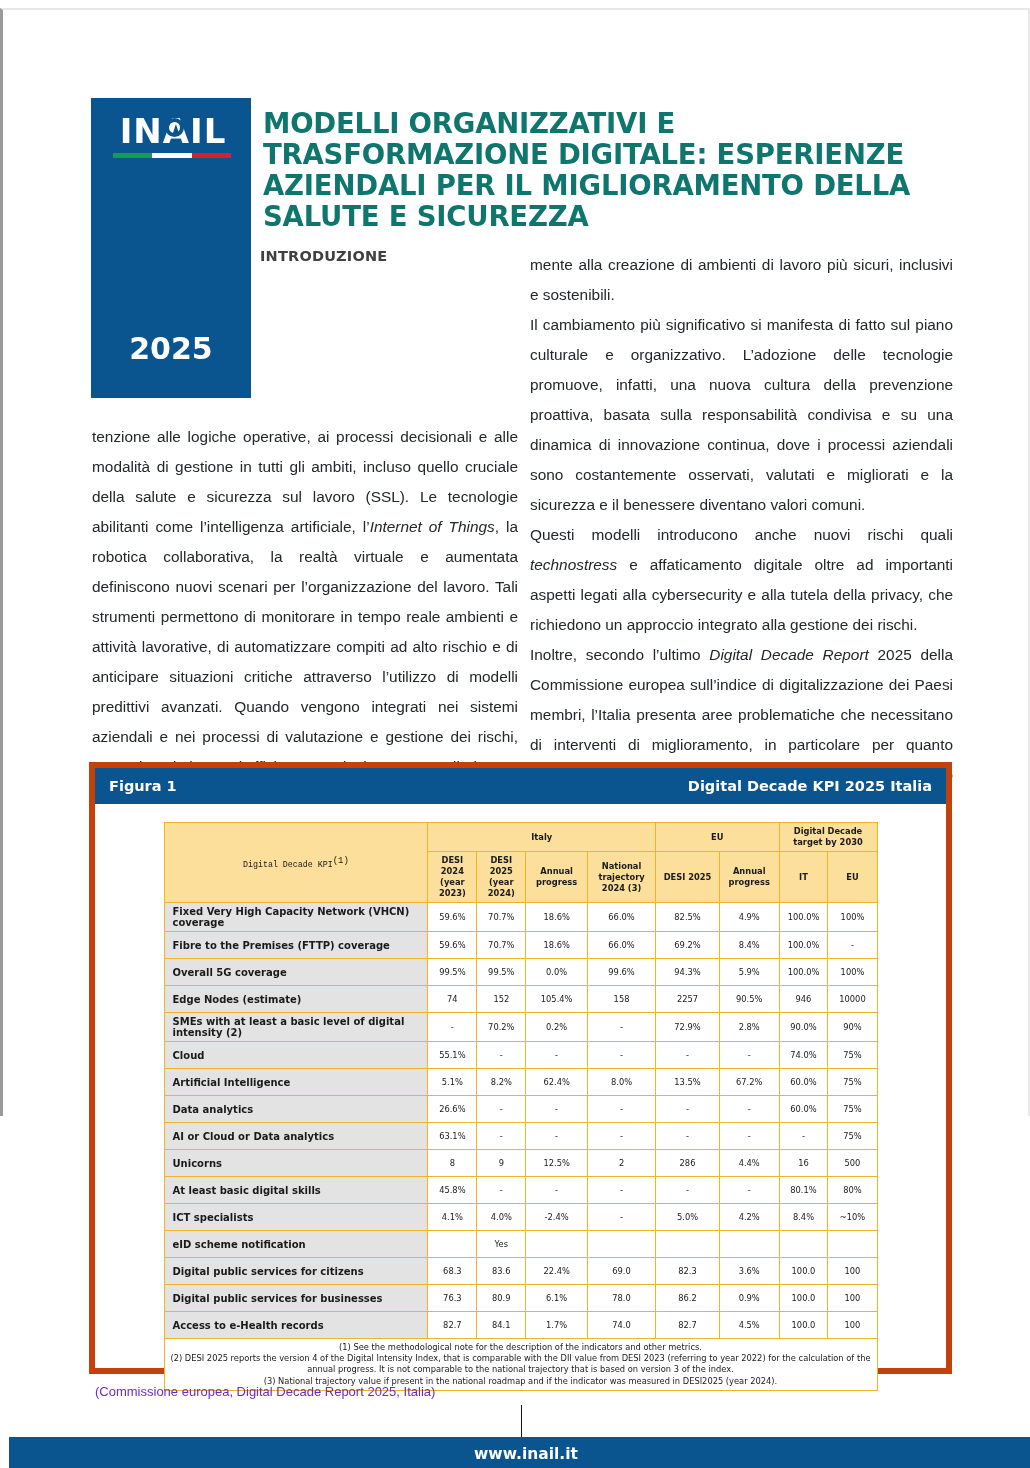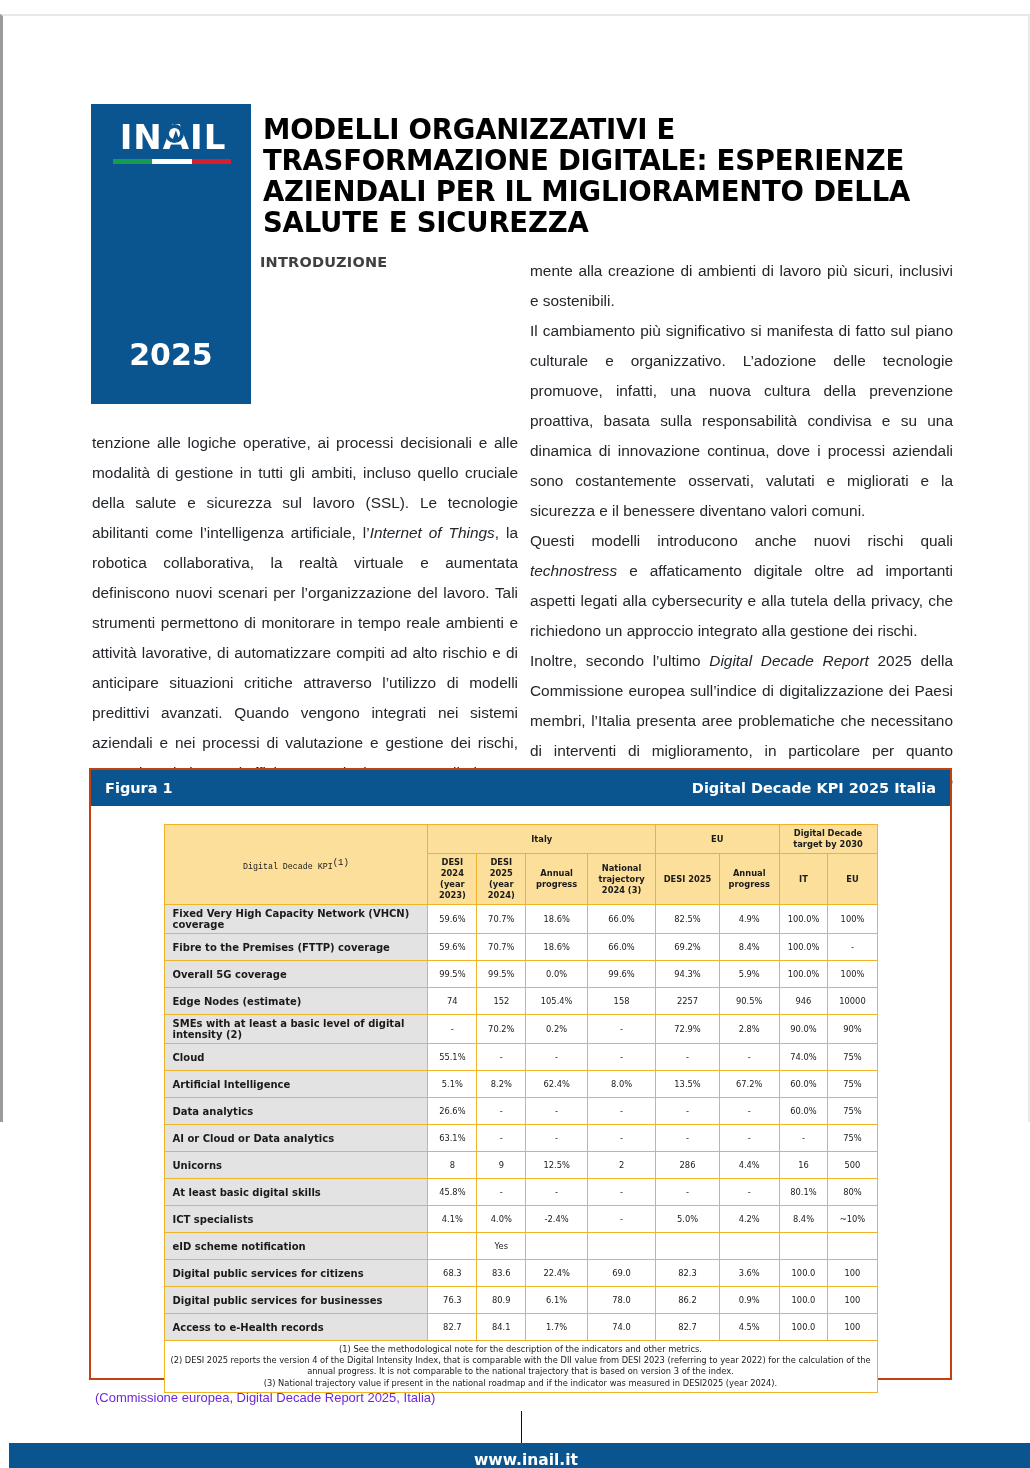--- a/index.html
+++ b/index.html
@@ -6,21 +6,21 @@
   html, body { margin:0; padding:0; }
   body {
     width:1030px; height:1468px;
     background:#ffffff;
     font-family:"Liberation Sans", sans-serif;
     color:#1a1a1a;
     position:relative;
     overflow:hidden;
   }
   .page {
-    position:absolute; left:0; top:14px; width:1030px; height:1108px;
+    position:absolute; left:0; top:8px; width:1030px; height:1108px;
     background:#fff;
     border-left:3px solid #9a9a9a;
     border-top:2px solid #e8e8e8;
     border-right:2px solid #e8e8e8;
   }
 
   
   .header { position:absolute; left:88px; top:88px; width:862px; }
   .brandbar {
     position:absolute; left:0; top:0;
@@ -46,21 +46,21 @@
   .logo-rule .w { background:#ffffff; }
   .logo-rule .r { background:#d6202e; }
   .brand-year {
     position:absolute; left:0; bottom:32px; width:160px;
     text-align:center; font-size:30px; font-weight:bold;
     font-family:"DejaVu Sans", sans-serif; color:#fff;
   }
 
   .title {
     position:absolute; left:172px; top:10px; width:690px;
-    color:#000000;
+    color:#0f766e;
     font-family:"DejaVu Sans", sans-serif;
     font-weight:bold;
     font-size:27.5px;
     line-height:31px;
     letter-spacing:-0.2px;
   }
 
   
   .intro-head {
     position:absolute; left:257px; top:238px;
@@ -83,21 +83,21 @@
   .col-right {
     position:absolute; left:527px; top:240px; width:423px;
   }
   .col-text p { margin:0; }
   .col-text i { font-style:italic; }
 
   
   .figure {
     position:absolute; left:86px; top:752px;
     width:863px; height:612px;
-    border:2px solid #c2410c;
+    border:6px solid #c2410c;
     background:#ffffff;
   }
   .fig-bar {
     height:36px; background:#0a5490; color:#ffffff;
     display:flex; align-items:center; justify-content:space-between;
     padding:0 14px;
     font-family:"DejaVu Sans", sans-serif;
     font-weight:bold; font-size:14.5px;
   }
   .fig-body { padding:18px 0 0 0; }

